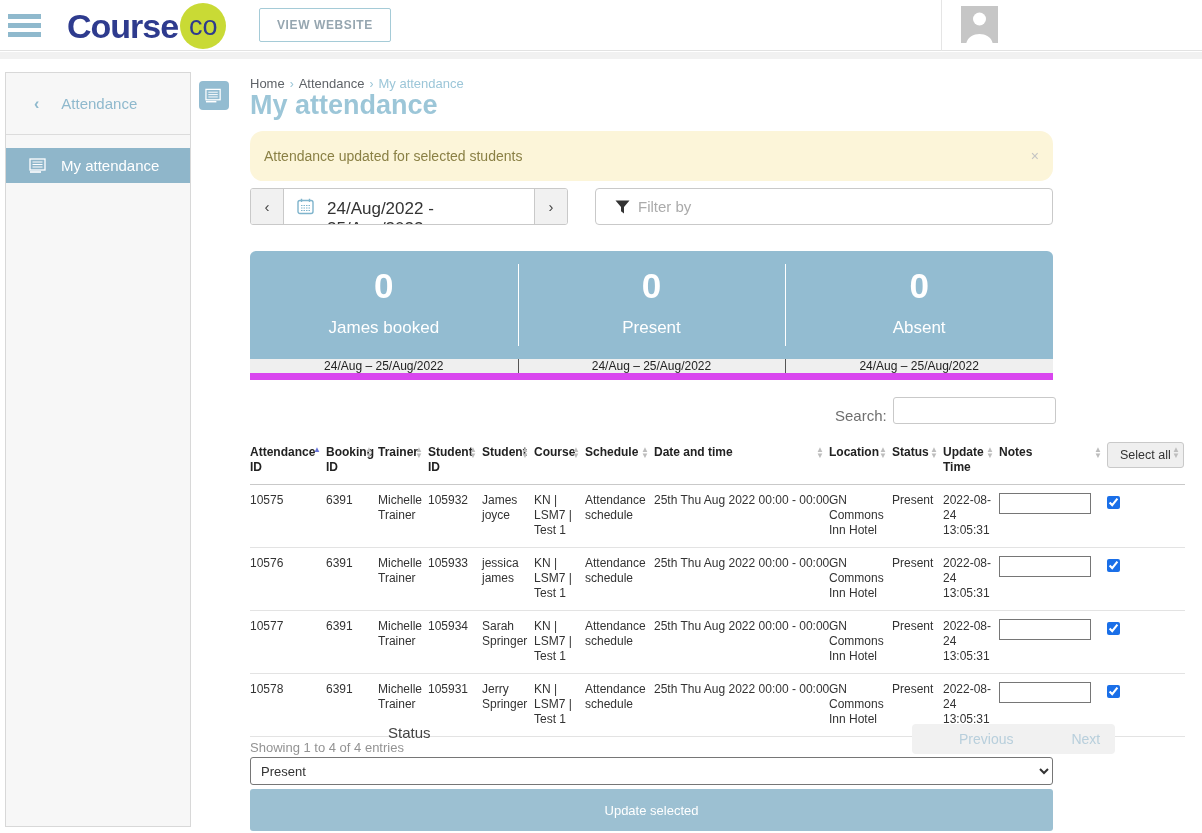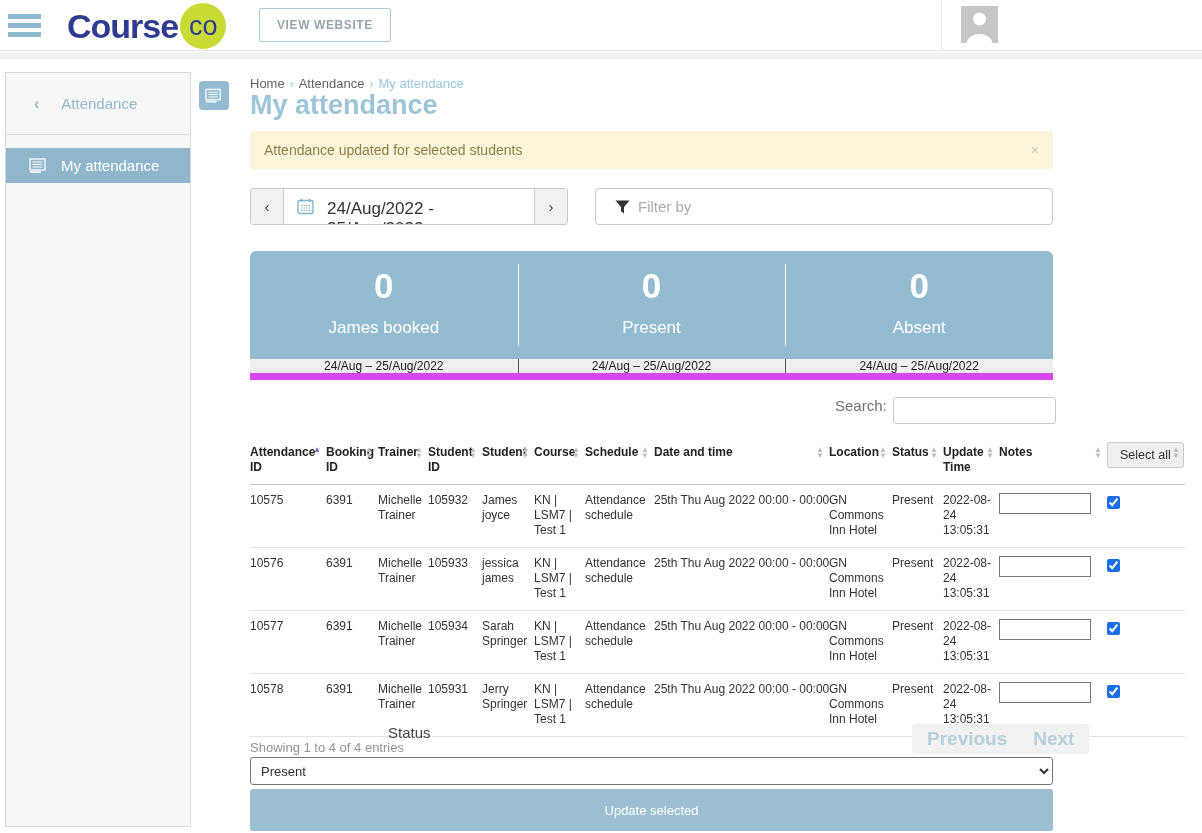--- a/index.html
+++ b/index.html
@@ -29,21 +29,21 @@
   .side-item .lbl { margin-left:13px; font-size:15px; }
   .side-fab { position:absolute; left:199px; top:81px; width:30px; height:29px; background:#93bcd1; border-radius:4px; display:flex; align-items:center; justify-content:center; cursor:pointer; }
 
   
   .breadcrumb { position:absolute; left:250px; top:76px; font-size:13px; color:#5f6368; display:flex; gap:5px; align-items:center; }
   .breadcrumb .sep { color:#9cc6d8; font-size:12px; }
   .breadcrumb .active { color:#9cc6d8; }
   .breadcrumb .crumb { cursor:pointer; }
   .page-title { position:absolute; left:250px; top:90px; font-size:27px; font-weight:bold; color:#9cc6d8; }
 
-  .alert { position:absolute; left:250px; top:131px; width:803px; height:38px; background:#fcf5d9; border-radius:2px; display:flex; align-items:center; }
+  .alert { position:absolute; left:250px; top:131px; width:803px; height:50px; background:#fcf5d9; border-radius:13px; display:flex; align-items:center; }
   .alert .msg { margin-left:14px; font-size:14px; color:#8a8045; }
   .alert .close { position:absolute; right:14px; color:#c3c3c3; font-size:14px; cursor:pointer; }
 
   .date-group { position:absolute; left:250px; top:188px; height:37px; display:flex; border:1px solid #c9c9c9; border-radius:3px; overflow:hidden; }
   .date-group .nav { width:33px; background:#f1f1f1; border:none; color:#444; font-size:15px; cursor:pointer; }
   .date-group .nav.prev { border-right:1px solid #c9c9c9; }
   .date-group .nav.next { border-left:1px solid #c9c9c9; }
   .date-group .value { width:250px; background:#fff; display:flex; align-items:center; cursor:pointer; }
   .date-group .value .cal { margin-left:13px; display:flex; }
   .date-group .value .txt { margin-left:13px; font-size:17px; color:#333;margin-top:24px; }
@@ -58,21 +58,21 @@
   .stats .blue { height:108px; background:#93bcd1; border-radius:6px 6px 0 0; display:flex; position:relative; }
   .stats .cell { width:33.333%; text-align:center; color:#fff; }
   .stats .num { margin-top:15px; font-size:35px; font-weight:bold; }
   .stats .cap { margin-top:12px; font-size:17px; }
   .stats .vdiv { position:absolute; top:13px; bottom:13px; width:1px; background:#fff; }
   .stats .vdiv.d1 { left:33.333%; } .stats .vdiv.d2 { left:66.666%; }
   .stats .ranges { height:21px; background:#efefef; border-bottom:7px solid #d946ef; display:flex; position:relative; }
   .stats .ranges .cell { display:flex; align-items:center; justify-content:center; color:#222; font-size:12px; }
   .stats .ranges .vdiv { top:0; bottom:0; background:#555; }
 
-  .search-row { position:absolute; left:835px; top:397px; display:flex; align-items:flex-start; }
+  .search-row { position:absolute; left:835px; top:397px; display:flex; align-items:flex-end; }
   .search-row .lbl { font-size:15px; color:#6f6f6f; }
   .search-row input { margin-left:6px; width:163px; height:27px; border:1px solid #c9c9c9; border-radius:3px; outline:none; padding:0 6px; font-size:13px; font-family:"Liberation Sans", sans-serif; }
 
   
   .tbl { position:absolute; left:250px; top:437px; width:935px; display:table; table-layout:fixed; border-collapse:collapse; font-size:12px; color:#333; }
   .tr { display:table-row; }
   .td, .th { display:table-cell; vertical-align:top; padding:8px 6px 9px 0; line-height:15px; }
   .th { font-weight:bold; color:#222; position:relative; padding-right:16px; line-height:15px; vertical-align:top; }
   .head .th { border-bottom:1px solid #c9c9c9; }
   .row .td { border-bottom:1px solid #e3e3e3; }
@@ -83,21 +83,21 @@
   .sort.sorted { color:#6472d8; }
   .notes-input { width:92px; height:21px; border:1px solid #767676; background:#fff; outline:none; font-family:"Liberation Sans", sans-serif; font-size:12px; padding:0 3px; }
   .row-check { width:13px; height:13px; accent-color:#1a6fe8; margin-top:3px; cursor:pointer; }
   .select-all-btn { background:#efefef; border:1px solid #c9c9c9; border-radius:3px; font-size:12.5px; color:#333; padding:5px 12px; cursor:pointer; font-family:"Liberation Sans", sans-serif; white-space:nowrap; }
   .th.c13 { padding-top:5px; }
 
   
   .status-label { position:absolute; left:388px; top:724px; font-size:15px; color:#444; }
   .showing { position:absolute; left:250px; top:740px; font-size:13px; color:#939393; }
   .pagination { position:absolute; left:912px; top:724px; height:30px; background:#f1f1f1; border-radius:4px; display:flex; align-items:center; padding:0 15px; gap:26px; }
-  .pagination .pg { color:#b8cfdc; font-size:19px; font-weight:bold; cursor:pointer; }
+  .pagination .pg { color:#b8cfdc; font-size:14px; font-weight:normal; cursor:pointer;margin-left:32px; }
   .status-select { position:absolute; left:250px; top:757px; width:803px; height:28px; border:1px solid #767676; border-radius:3px; background:#fff; font-size:13px; color:#333; padding-left:6px; font-family:"Liberation Sans", sans-serif; }
   .update-btn { position:absolute; left:250px; top:789px; width:803px; height:42px; background:#9cc0d2; border:none; border-radius:3px; color:#fff; font-size:13px; cursor:pointer; font-family:"Liberation Sans", sans-serif; }
 </style>
 </head>
 <body>
 
 <div class="screen">
 
   <header class="topbar">
     <div class="hamburger">

